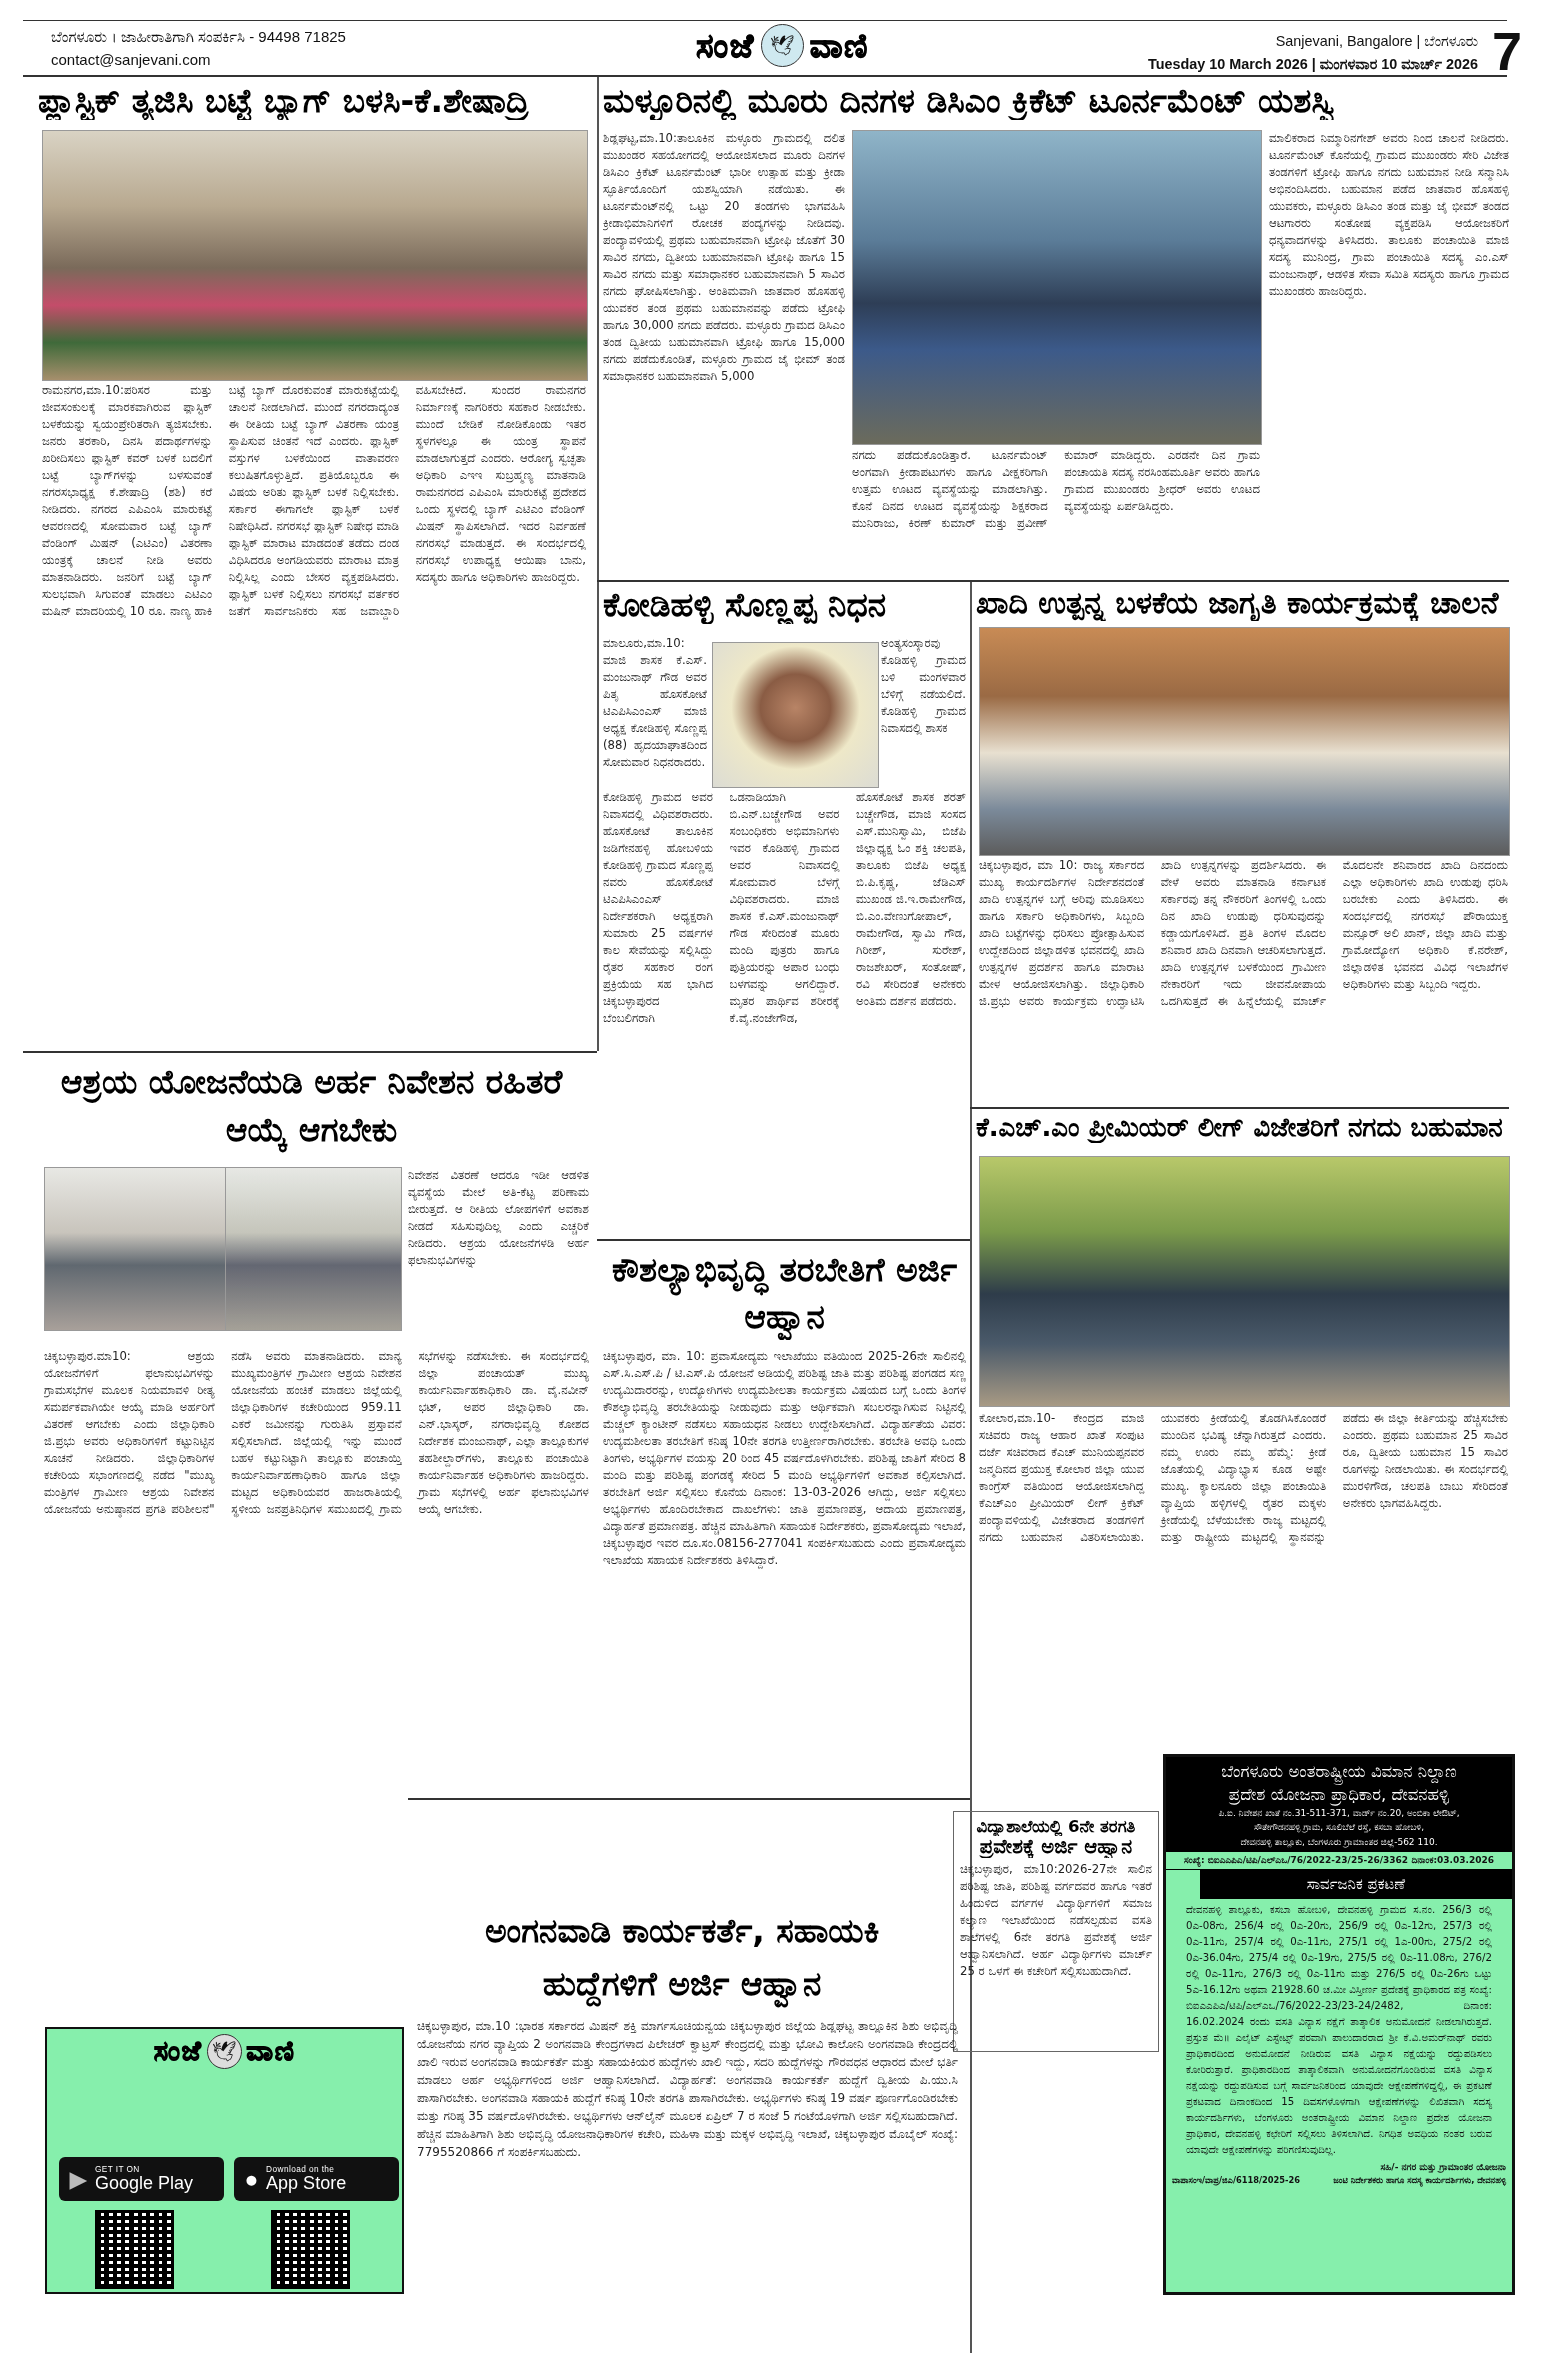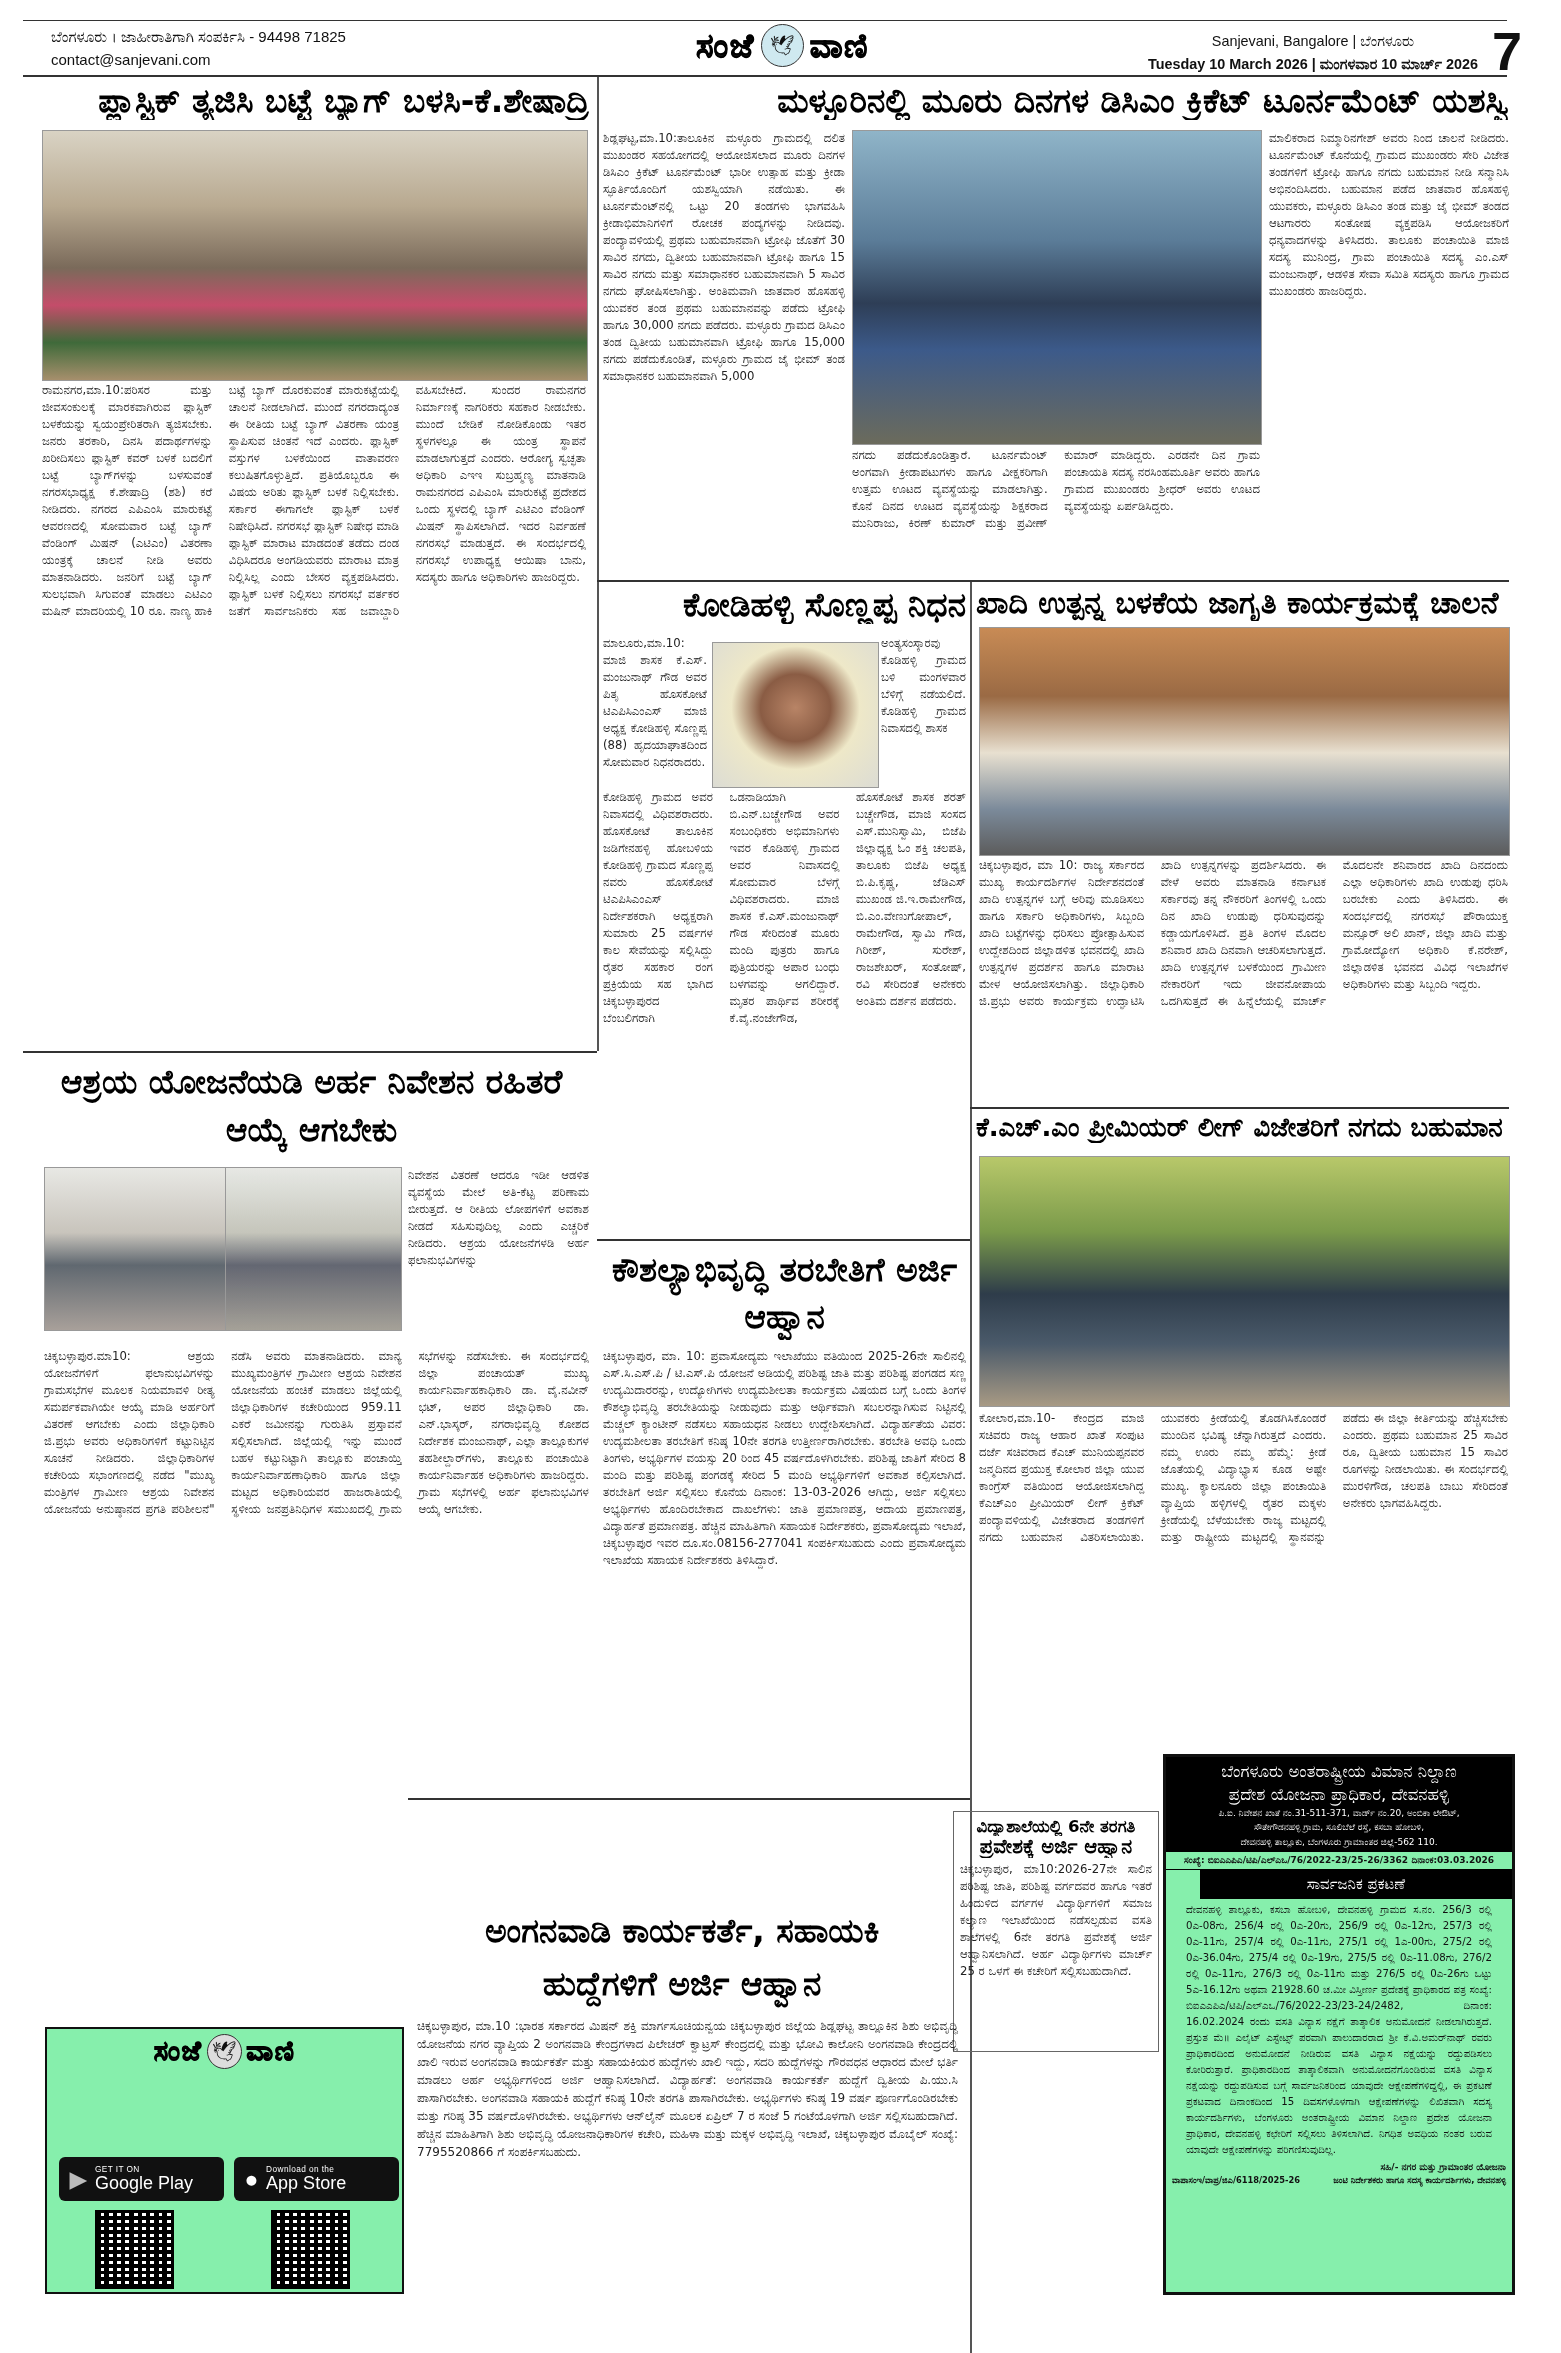--- a/index.html
+++ b/index.html
@@ -4,25 +4,25 @@
 <style>
   html,body{margin:0;padding:0;background:#fff;}
   body{width:1561px;height:2354px;position:relative;overflow:hidden;font-family:"DejaVu Sans",sans-serif;color:#111;}
   .abs{position:absolute;}
   .rule{position:absolute;background:#333;}
   .vrule{position:absolute;background:#555;width:1.5px;}
   .masthead-left{left:51px;top:25px;font-family:"Liberation Sans",sans-serif;font-size:15px;line-height:23px;color:#111;}
   .logo{left:635px;top:23px;width:295px;height:45px;display:flex;align-items:center;justify-content:center;gap:6px;}
   .logo-word{font-family:"DejaVu Serif",serif;font-weight:bold;font-size:33px;letter-spacing:1.5px;color:#111;-webkit-text-stroke:0.8px #000;}
   .logo-emblem{width:41px;height:41px;border-radius:50%;background:#cfe9f0;border:1.5px solid #333;display:flex;align-items:center;justify-content:center;font-size:19.6px;}
-  .masthead-right{right:83px;top:30px;text-align:center;font-family:"Liberation Sans",sans-serif;font-size:14.4px;line-height:23px;}
+  .masthead-right{right:83px;top:30px;text-align:right;font-family:"Liberation Sans",sans-serif;font-size:14.4px;line-height:23px;}
   .masthead-right .date{font-weight:bold;font-size:14.4px;}
   .page-num{right:39px;top:26px;font-family:"Liberation Sans",sans-serif;font-weight:bold;font-size:54px;line-height:50px;}
   .headline{font-family:"DejaVu Sans",sans-serif;font-weight:bold;color:#000;line-height:1.15;white-space:nowrap;overflow:hidden;}
-  .h-xl{font-size:33px;text-align:right;}
+  .h-xl{font-size:33px;}
   .h-lg{font-size:30px;}
   .h-md{font-size:26px;}
   .h-sm{font-size:19.6px;}
   .center{text-align:center;white-space:normal;}
   .body-text{font-family:"DejaVu Sans",sans-serif;font-size:11.7px;line-height:17px;color:#222;text-align:justify;overflow:hidden;}
   .cols3{column-count:3;column-gap:16.6px;}
   .cols2{column-count:2;column-gap:16.6px;}
   .photo{position:absolute;overflow:hidden;border:0.8px solid #999;}
   .ph-crowd{background:linear-gradient(180deg,#d9d3c4 0%,#b8a990 30%,#7a6a5a 55%,#c44d6a 70%,#3f6a3a 85%,#a68f6c 100%);}
   .ph-cricket{background:linear-gradient(180deg,#8fb4c8 0%,#5b7c98 35%,#2e3e56 55%,#3c5a8a 70%,#6b6b5c 100%);}

